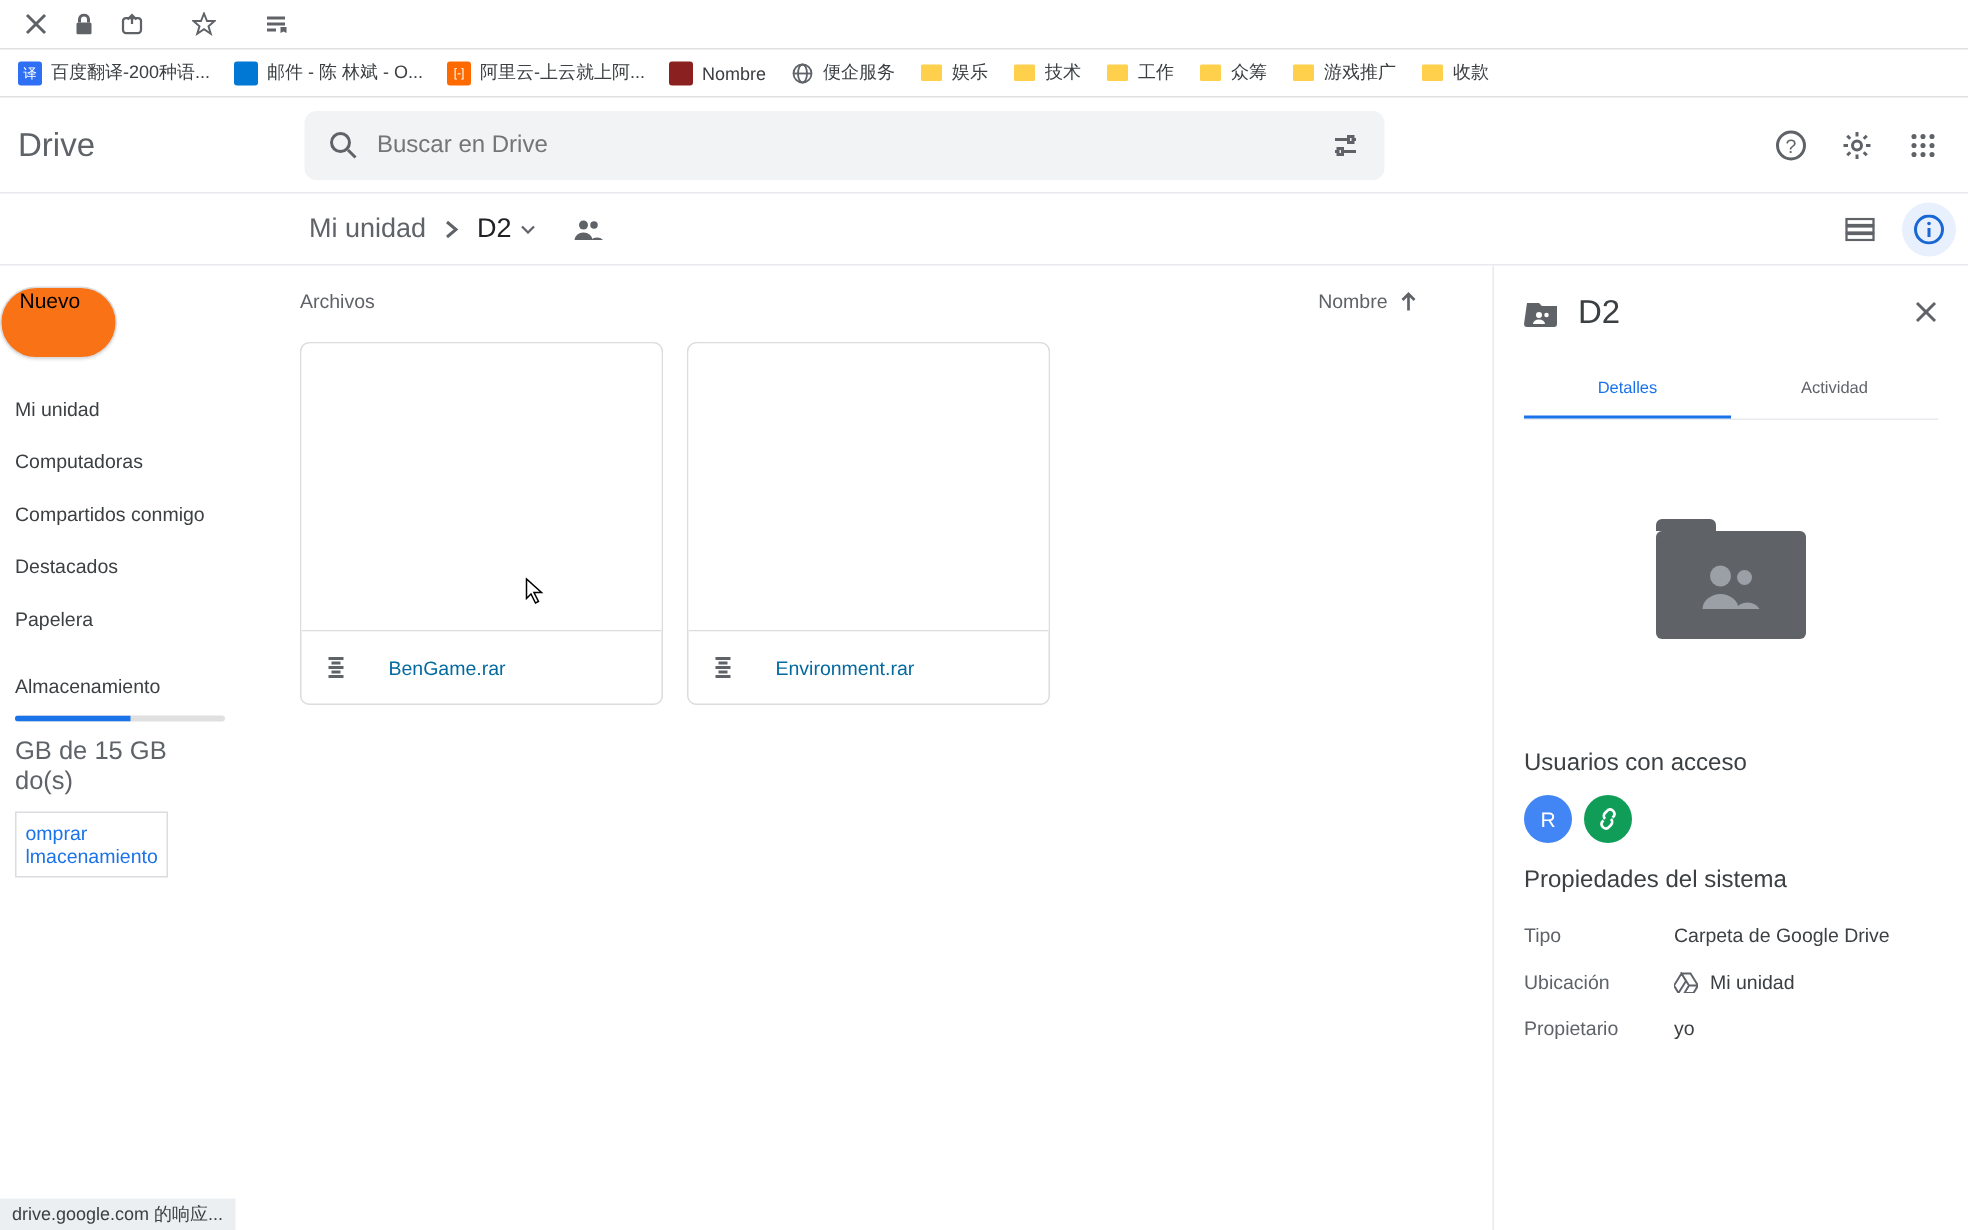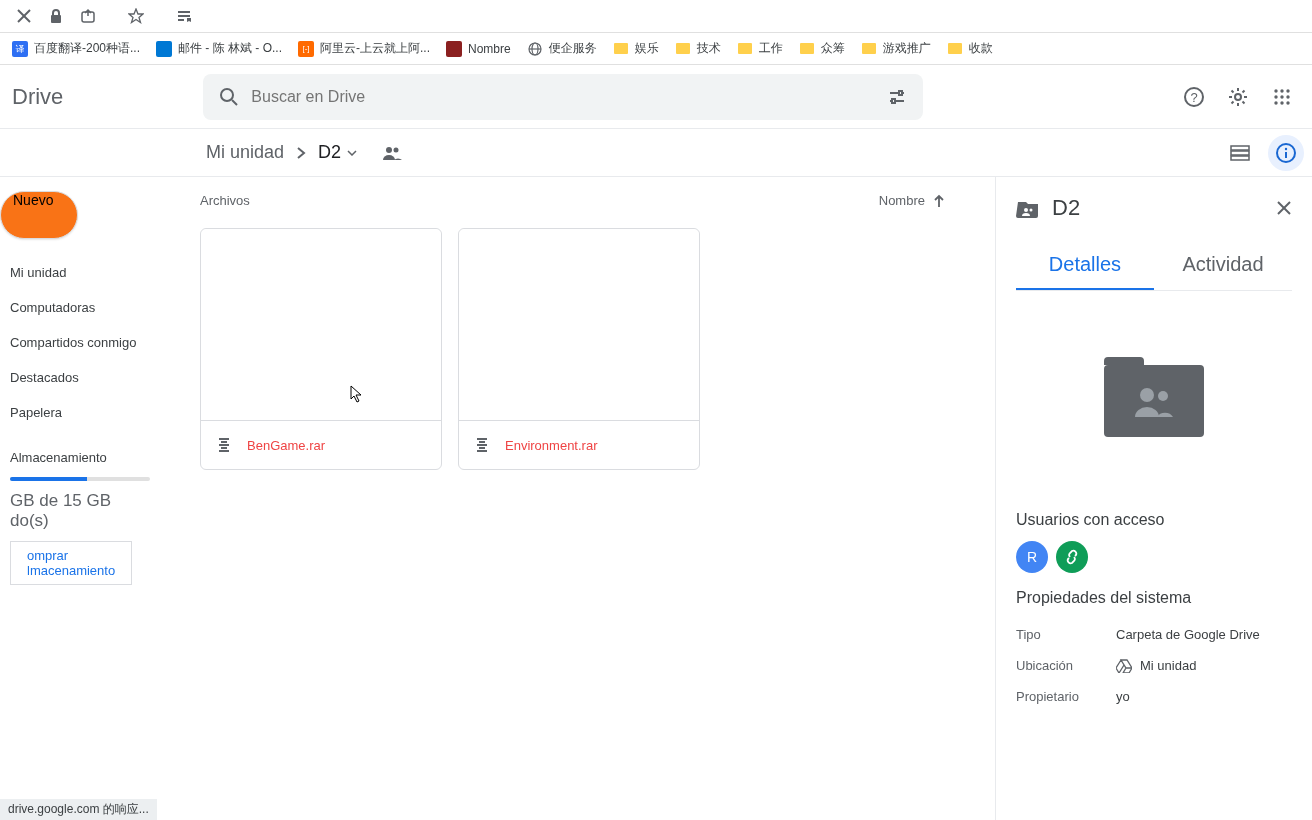--- a/index.html
+++ b/index.html
@@ -38,37 +38,37 @@
 .body { display: flex; height: calc(820px - 33px - 32px - 64px - 48px); position: relative; }
 
 .sidebar { width: 180px; padding-top: 10px; border-right: none; }
 .new-btn { background: #f97316; border: 1px solid #dadce0; border-radius: 24px; height: 48px; padding: 0 24px 0 12px; display: flex; align-items: flex-start; font-size: 14px; margin: 4px 0 16px 0; box-shadow: 0 1px 2px rgba(0,0,0,0.1); cursor: pointer; }
 .nav-item { padding: 10px 10px; font-size: 13px; color: #3c4043; cursor: pointer; }
 .storage-section { margin-top: 12px; padding: 8px 10px; }
 .storage-title { font-size: 13px; color: #3c4043; margin-bottom: 12px;}
 .storage-bar { width: 140px; height: 4px; background: #e0e0e0; border-radius: 2px; overflow: hidden; margin-bottom: 10px; }
 .storage-bar-fill { height: 100%; background: #1a73e8; }
 .storage-text { font-size: 17px; color: #5f6368; margin-bottom: 10px; }
-.buy-btn { border: 1px solid #dadce0; padding: 6px 16px; font-size: 13px; color: #1a73e8; background: #fff; cursor: pointer; text-align: left;}
+.buy-btn { border: 1px solid #dadce0; padding: 6px 6px; font-size: 13px; color: #1a73e8; background: #fff; cursor: pointer; text-align: left;}
 
 .main { flex: 1; padding: 16px 20px; border-right: 1px solid #e8eaed; position: relative;}
 .files-header { display: flex; justify-content: space-between; align-items: center; margin-bottom: 20px; font-size: 13px; color: #5f6368; }
 .sort { display: flex; align-items: center; gap: 8px; margin-right: 30px;}
 .file-grid { display: flex; gap: 16px; flex-wrap: wrap; }
 .file-card { width: 242px; height: 242px; border: 1px solid #dadce0; border-radius: 6px; display: flex; flex-direction: column; cursor: pointer;}
 .file-preview { flex: 1; background: #fff; border-bottom: 1px solid #dadce0; border-radius: 6px 6px 0 0;}
-.file-footer { height: 48px; display: flex; align-items: center; padding: 0 16px; gap: 16px; font-size: 13px; color: #ef4444; }
+.file-footer { height: 48px; display: flex; align-items: center; padding: 0 16px; gap: 28px; font-size: 13px; color: #0369a1; }
 .file-icon { color: #5f6368; }
 
 .details { width: 316px; padding: 12px 20px; overflow-y: auto; }
 .details-head { display: flex; align-items: center; gap: 12px; margin-bottom: 20px; margin-top: 6px;}
 .details-head-title { font-size: 22px; color: #3c4043; flex: 1; }
 .close-btn { color: #5f6368; cursor: pointer; }
 .tabs { display: flex; border-bottom: 1px solid #e8eaed; margin-bottom: 20px;}
-.tab { flex: 1; text-align: center; padding: 12px 0; font-size: 20px; color: #5f6368; cursor: pointer; }
+.tab { flex: 1; text-align: center; padding: 12px 0; font-size: 11px; color: #5f6368; cursor: pointer; }
 .tab.active { color: #1a73e8; border-bottom: 2px solid #1a73e8; font-weight: 500;}
 .preview-area { height: 180px; display: flex; align-items: center; justify-content: center; margin-bottom: 20px; }
 .shared-folder-big { width: 100px; height: 72px; background: #5f6368; border-radius: 4px; position: relative; }
 .shared-folder-big::before { content: ''; position: absolute; top: -8px; left: 0; width: 40px; height: 8px; background: #5f6368; border-radius: 4px 4px 0 0; }
 .folder-people { position: absolute; inset: 0; display: flex; align-items: center; justify-content: center; color: #9aa0a6; font-size: 32px; }
 .section-h { font-size: 16px; color: #3c4043; margin: 16px 0 12px 0; }
 .avatars { display: flex; gap: 8px; margin-bottom: 12px;}
 .avatar { width: 32px; height: 32px; border-radius: 50%; display: flex; align-items: center; justify-content: center; color: #fff; font-size: 14px; }
 .avatar.r { background: #4285f4; }
 .avatar.link { background: #0f9d58; }

